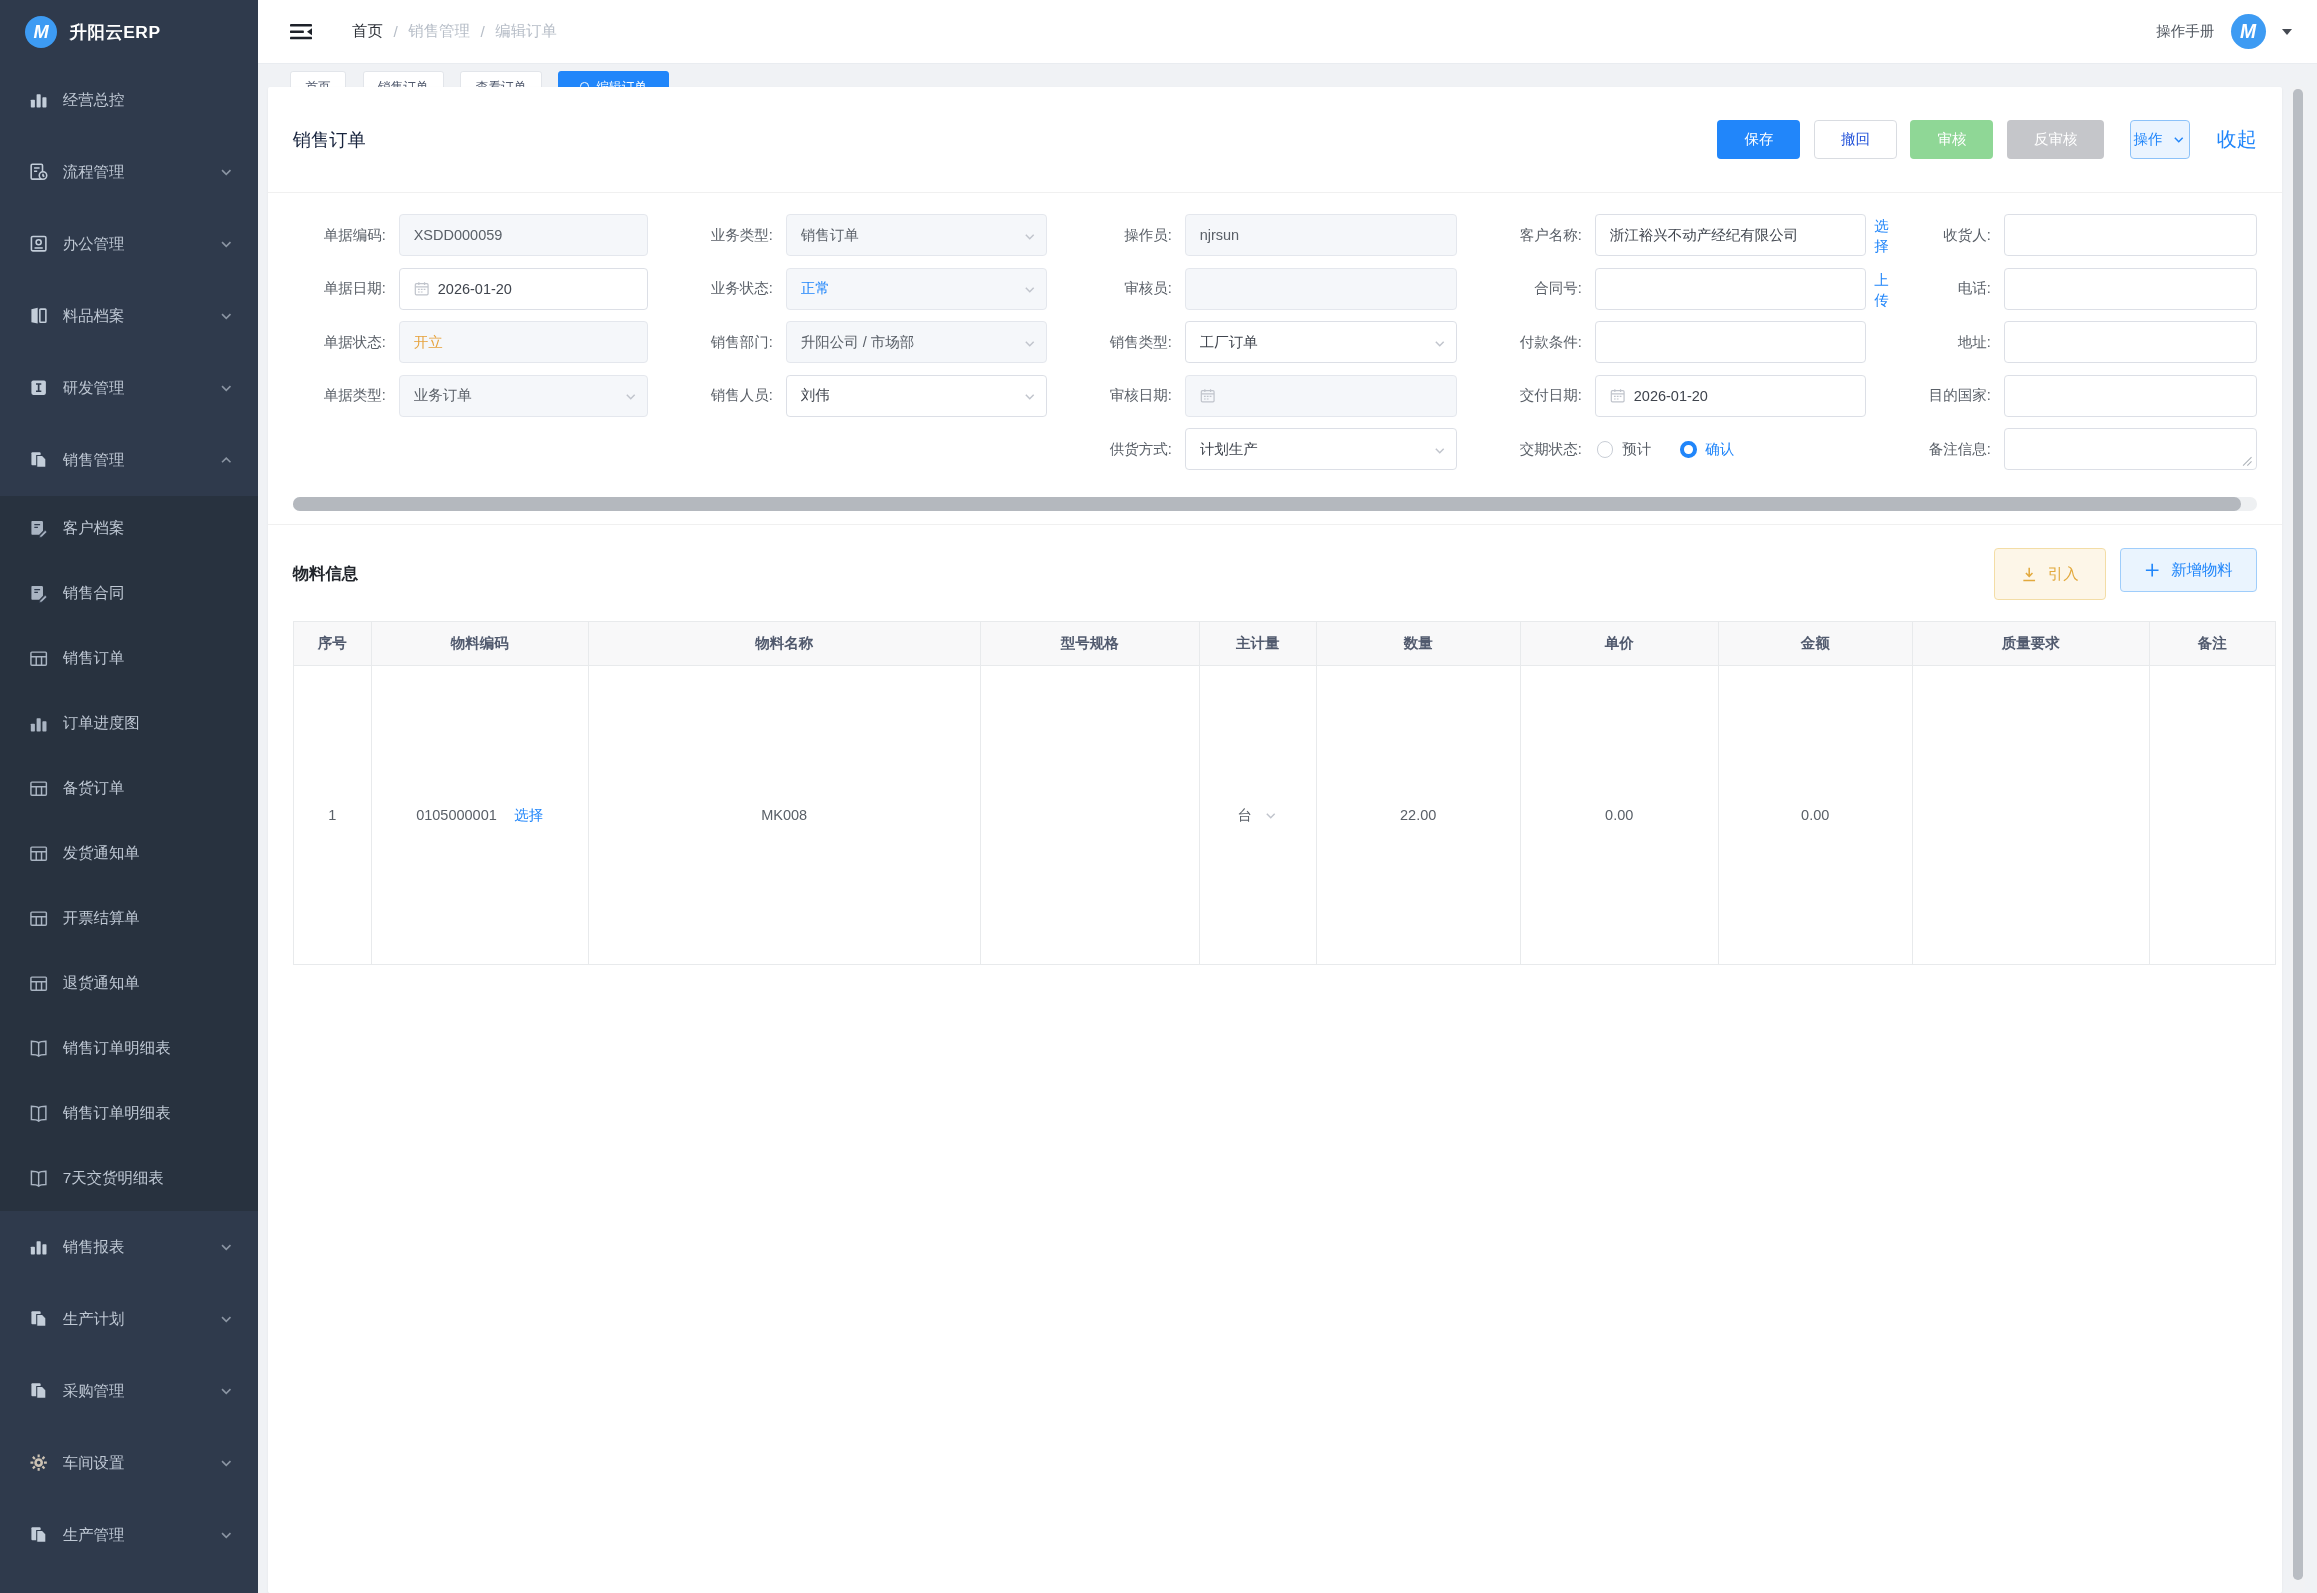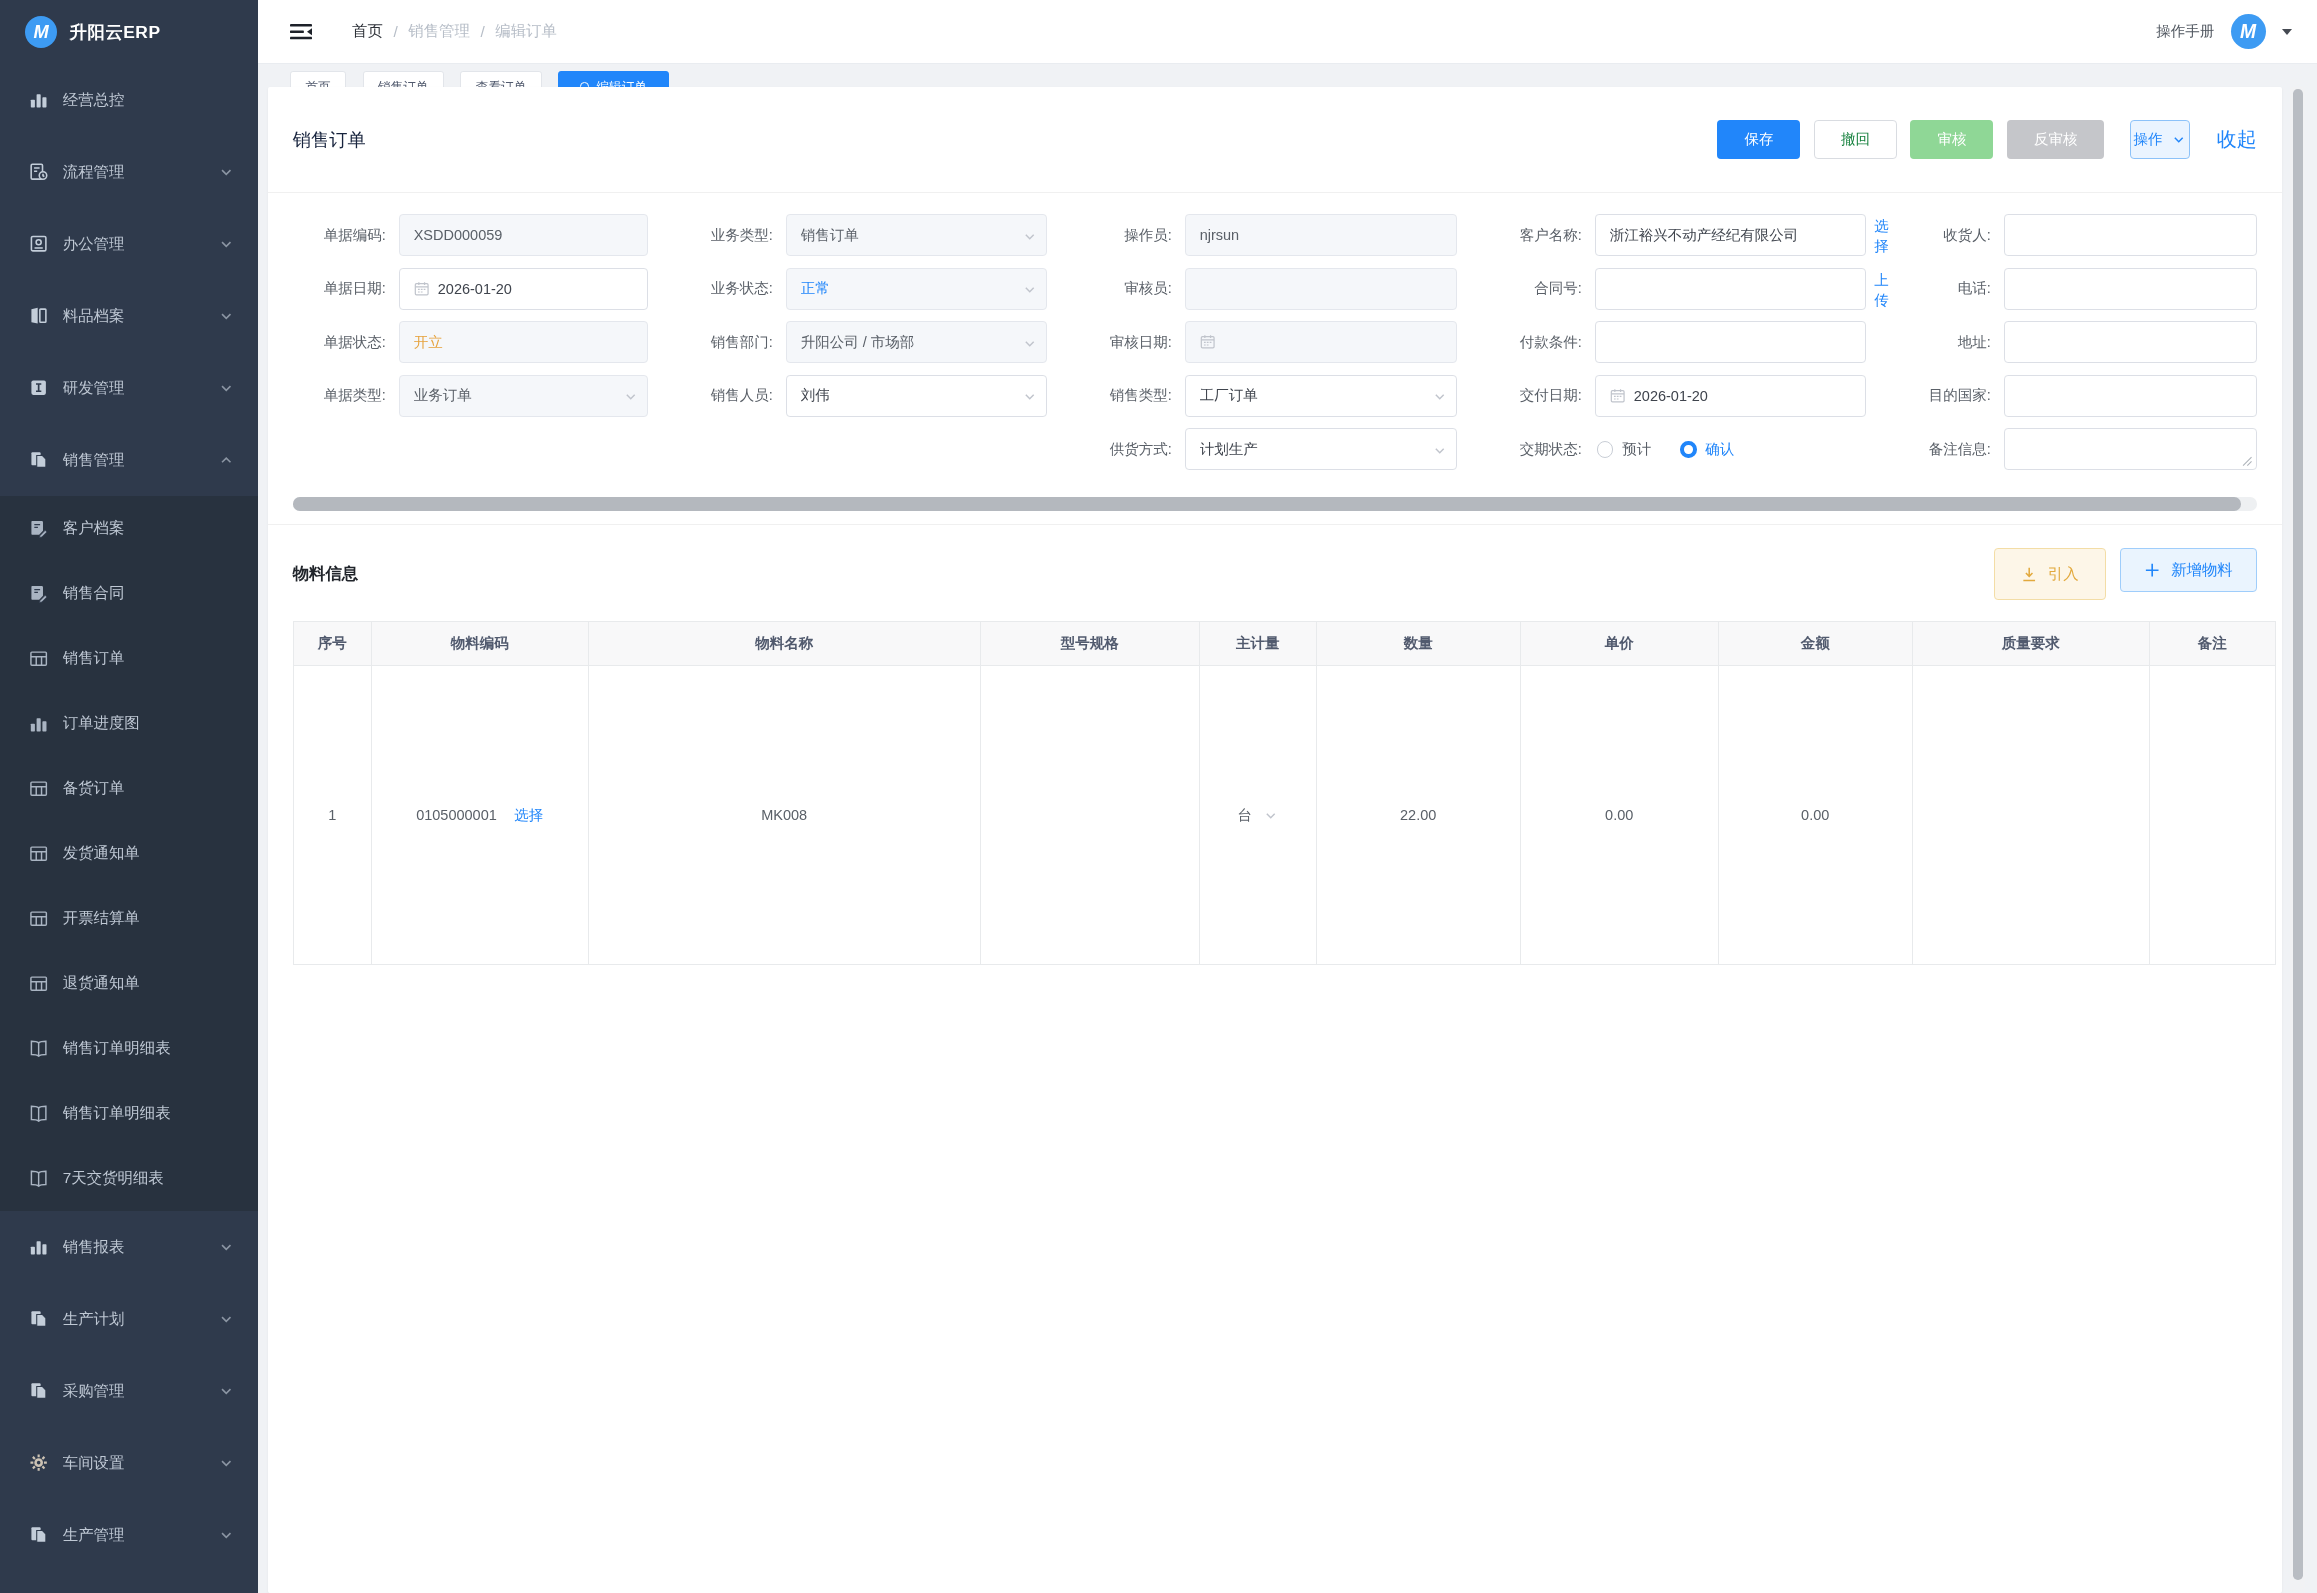--- a/index.html
+++ b/index.html
@@ -38,21 +38,21 @@
   .tab.active { background:#2186fa; border-color:#2186fa; color:#fff; padding:7.7px 21px 0; }
   .tab-dot { width:8.7px; height:8.7px; border:1.9px solid #fff; border-radius:50%; margin-top:2.9px; flex:none; }
 
   
   .panel { position:absolute; left:9.7px; top:87px; width:2014px; height:1506px; background:#fff; border-radius:1.9px; box-shadow:0 1px 2.9px rgba(0,0,0,.05); }
   .panel-header { height:106px; display:flex; align-items:center; padding:0 25px; border-bottom:1px solid #f0f0f0; }
   .panel-title { font-size:18.3px; color:#17233d; font-weight:500; }
   .ph-buttons { margin-left:auto; display:flex; align-items:center; gap:13.5px; }
   .btn { height:39px; padding:0 26px; border-radius:3.9px; font-size:14.5px; display:flex; align-items:center; justify-content:center; border:1px solid transparent; cursor:pointer; background:#fff; font-family:Liberation Serif, serif; }
   .btn-save { background:#2186fa; color:#fff; }
-  .btn-withdraw { border-color:#d9dce1; color:#15803d; }
+  .btn-withdraw { border-color:#d9dce1; color:#1d4ed8; }
   .btn-audit { background:#8fd796; color:#fff; }
   .btn-unaudit { background:#c5c6ca; color:#fff; }
   .btn-actions { background:#eaf4ff; border-color:#8cc2f9; color:#2186fa; gap:9.7px; padding:0 3px; margin-left:11.6px; }
   .btn-actions .chev { width:13.5px; height:13.5px; }
   .link-collapse { color:#2186fa; font-size:20px; cursor:pointer; margin-left:13.5px; text-decoration:none; }
 
   
   .form-section { border-bottom:1px solid #f0f0f0; padding-bottom:13.5px; }
   .form-grid { padding:21px 25px 0; display:grid; grid-template-columns:355px 367px 378px 377px 359px; column-gap:32px; }
   .form-col { display:flex; flex-direction:column; gap:11.6px; }
@@ -525,40 +525,40 @@
                   <span class="f-value">njrsun</span>
                 </div>
               </div>
               <div class="field">
                 <span class="f-label">审核员:</span>
                 <div class="f-control disabled no-chev">
                   <span class="f-value"></span>
                 </div>
               </div>
               <div class="field">
+                <span class="f-label">销售类型:</span>
+                <div class="f-control">
+                  <span class="f-value">工厂订单</span>
+                  <span class="f-chev">
+                    <svg viewBox="0 0 12 12" fill="none" stroke="currentColor" stroke-width="1.3">
+                      <path d="M2.5 4.2L6 7.7l3.5-3.5"></path>
+                    </svg>
+                  </span>
+                </div>
+              </div>
+              <div class="field">
                 <span class="f-label">审核日期:</span>
                 <div class="f-control disabled no-chev">
                   <span class="f-cal">
                     <svg viewBox="0 0 14 14" fill="none" stroke="currentColor" stroke-width="1.1">
                       <rect x="1.2" y="2.4" width="11.6" height="10.2" rx="1"></rect>
                       <path d="M1.2 5.4h11.6M4.4 1.2v2.4M9.6 1.2v2.4M3.6 7.6h1.6M6.2 7.6h1.6M8.8 7.6h1.6M3.6 10h1.6M6.2 10h1.6"></path>
                     </svg>
                   </span>
                   <span class="f-value"></span>
-                </div>
-              </div>
-              <div class="field">
-                <span class="f-label">销售类型:</span>
-                <div class="f-control">
-                  <span class="f-value">工厂订单</span>
-                  <span class="f-chev">
-                    <svg viewBox="0 0 12 12" fill="none" stroke="currentColor" stroke-width="1.3">
-                      <path d="M2.5 4.2L6 7.7l3.5-3.5"></path>
-                    </svg>
-                  </span>
                 </div>
               </div>
               <div class="field">
                 <span class="f-label">供货方式:</span>
                 <div class="f-control">
                   <span class="f-value">计划生产</span>
                   <span class="f-chev">
                     <svg viewBox="0 0 12 12" fill="none" stroke="currentColor" stroke-width="1.3">
                       <path d="M2.5 4.2L6 7.7l3.5-3.5"></path>
                     </svg>

